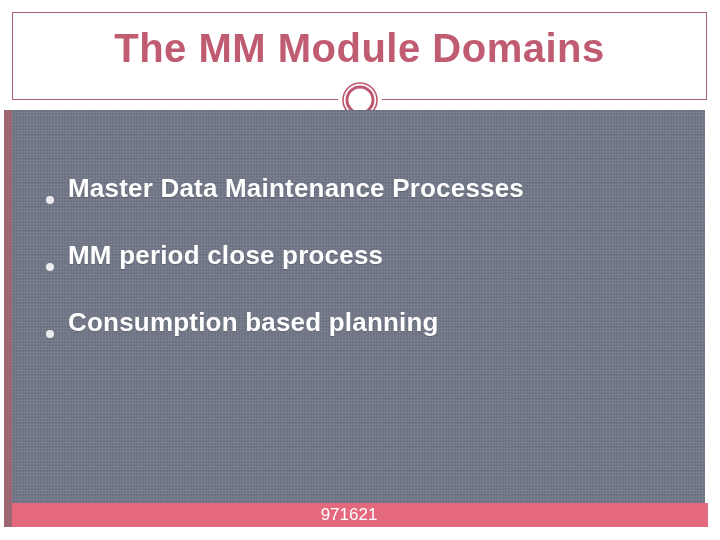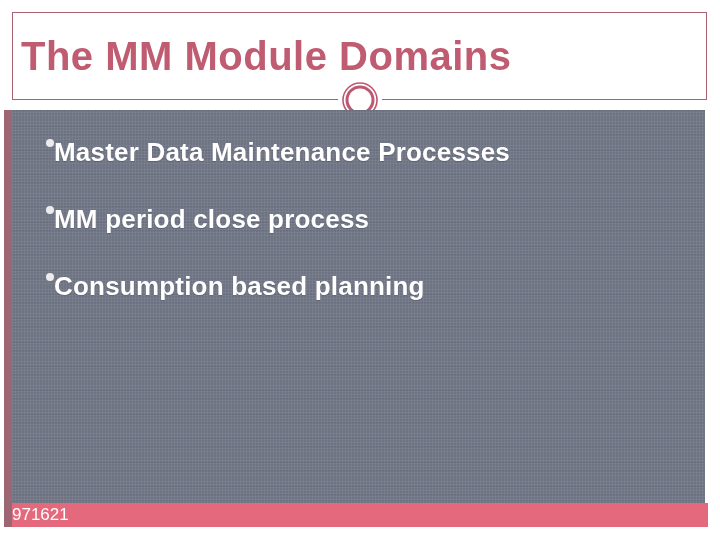--- a/index.html
+++ b/index.html
@@ -13,22 +13,23 @@
   
   .header-box{
     position:absolute;
     left:12px;top:12px;
     width:693px;height:86px;
     background:#ffffff;
     border:1.5px solid var(--border-rose,#a86173);
     box-sizing:content-box;
   }
   .page-title{
-    margin:8px;
+    margin:0;
     padding-top:13px;
+    text-align:center;
     font-size:40px;
     font-weight:bold;
     letter-spacing:0.5px;
     color:var(--accent-rose,#c05c72);
   }
   
   .circle-ornament{
     position:absolute;
     left:336px;top:76px;
     width:48px;height:48px;
@@ -52,21 +53,22 @@
     background:var(--left-bar-mauve,#9c6673);
   }
   .bullet-list{
     list-style:none;
     margin:0;
     padding:27px 10px 0 34px;
   }
   .bullet-list li{
     height:67px;
     display:flex;
-    align-items:flex-start;
+    align-items:flex-end;
+    gap:14px;
   }
   .bullet-dot{
     flex:0 0 auto;
     width:8px;height:8px;
     border-radius:50%;
     background:#ececec;
     margin-top:2px;
   }
   .bullet-label{
     color:var(--bullet-text,#ffffff);
@@ -76,21 +78,21 @@
     text-shadow:0 1px 1px rgba(0,0,0,0.18);
   }
   
   .footer-bar{
     position:absolute;
     left:12px;top:503px;
     width:696px;height:24px;
     background:var(--footer-pink,#e4697d);
     display:flex;
     align-items:center;
-    justify-content:flex-start;
+    justify-content:center;
     padding-right:22px;
     box-sizing:border-box;
   }
   .page-number{
     color:#ffffff;
     font-size:17px;
     line-height:24px;
   }
 </style>
 </head>

